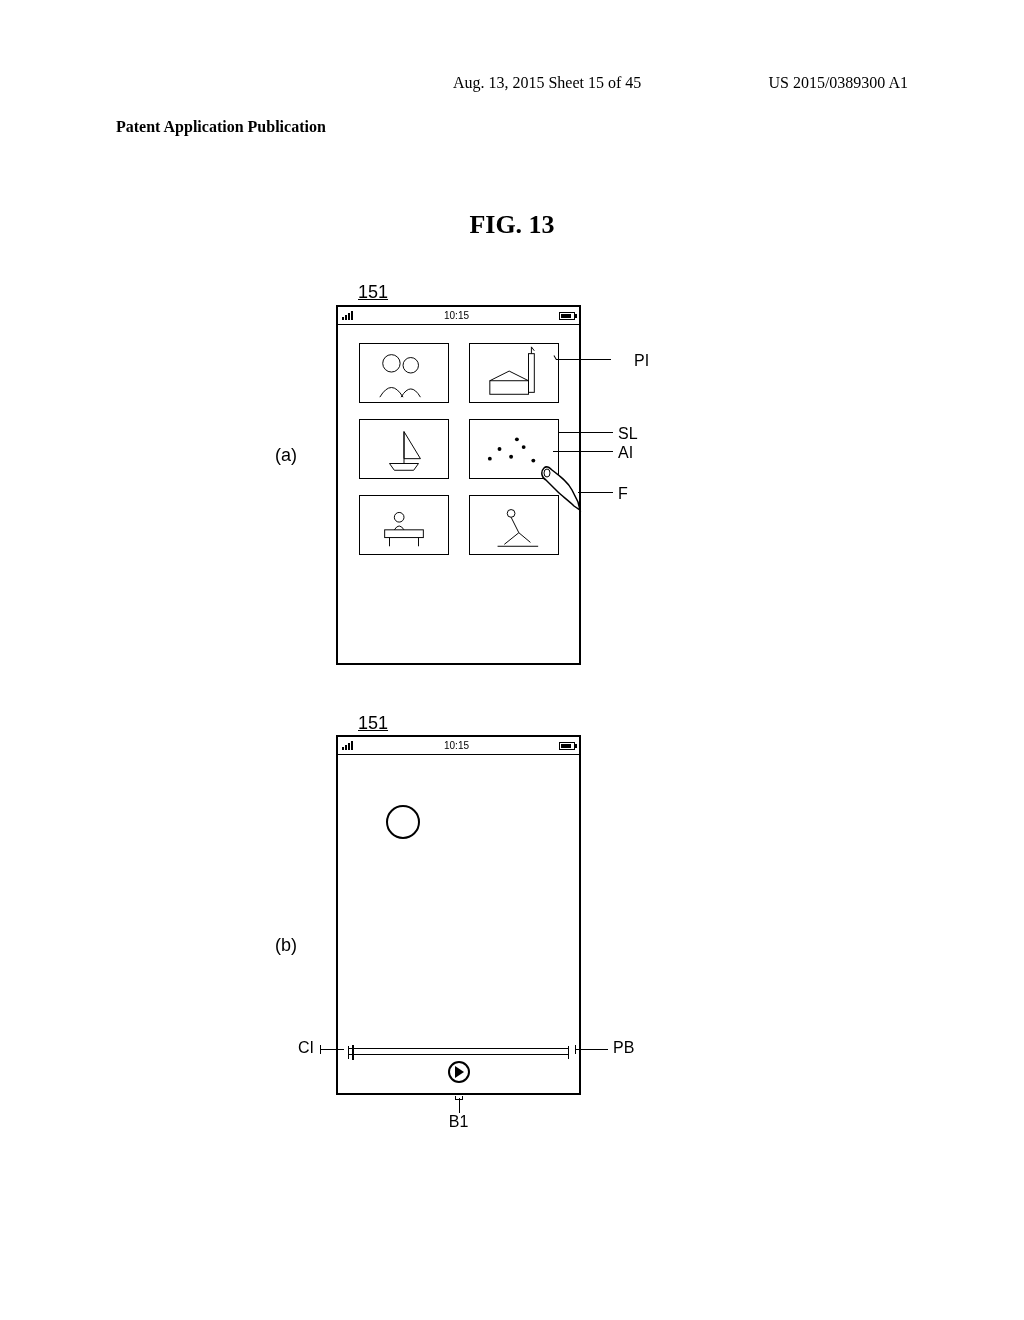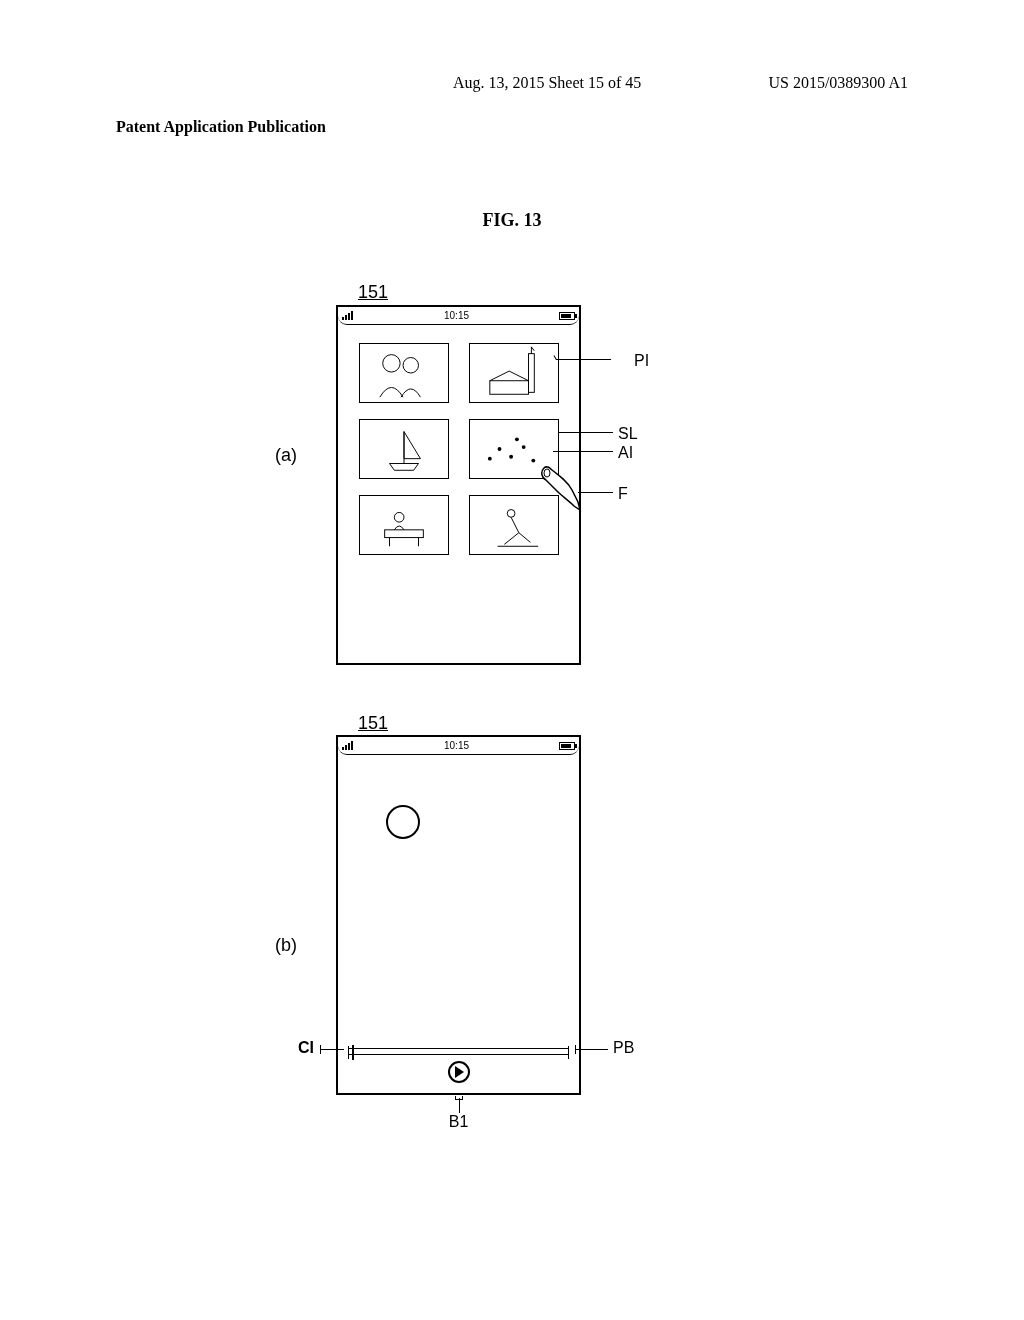--- a/index.html
+++ b/index.html
@@ -23,21 +23,21 @@
   .header-center { }
   .header-right { }
 
   .fig-title {
     position: absolute;
     top: 210px;
     left: 0;
     right: 0;
     text-align: center;
     font-weight: bold;
-    font-size: 18px;
+    font-size: 26px;
   }
 
   .sub-label {
     position: absolute;
     font-size: 18px;
     font-family: Arial, sans-serif;
   }
   .sub-label.a { top: 445px; left: 275px; }
   .sub-label.b { top: 935px; left: 275px; }
 
@@ -62,21 +62,20 @@
 
   .status-bar {
     height: 18px;
     border-bottom: 1px solid #000;
     display: flex;
     align-items: center;
     justify-content: space-between;
     padding: 0 4px;
     font-size: 10px;
     font-family: Arial, sans-serif;
-    border-radius: 9px;
   }
   .signal-icon { width: 12px; display: inline-block; }
   .battery-icon {
     width: 16px; height: 8px;
     border: 1px solid #000;
     position: relative;
   }
   .battery-icon::after {
     content: "";
     position: absolute;
@@ -336,20 +335,20 @@
       <div class="cursor-indicator"></div>
     </div>
   </div>
 
   <div class="play-btn"></div>
 
   <div class="b1-hook"></div>
   <div class="b1-leader"></div>
   <div class="b1-label">B1</div>
 
-  <div class="callout" style="bottom:36px; left:-40px;font-weight:bold;">CI</div>
+  <div class="callout" style="bottom:36px; left:-40px;">CI</div>
   <div class="leader" style="bottom:43px; left:-18px; width:24px; height:1px;"></div>
   <div class="leader" style="bottom:39px; left:-18px; width:1px; height:9px;"></div>
 
   <div class="callout" style="bottom:36px; left:275px;">PB</div>
   <div class="leader" style="bottom:43px; left:237px; width:33px; height:1px;"></div>
   <div class="leader" style="bottom:39px; left:237px; width:1px; height:9px;"></div>
 </div>
 
 </body></html>

